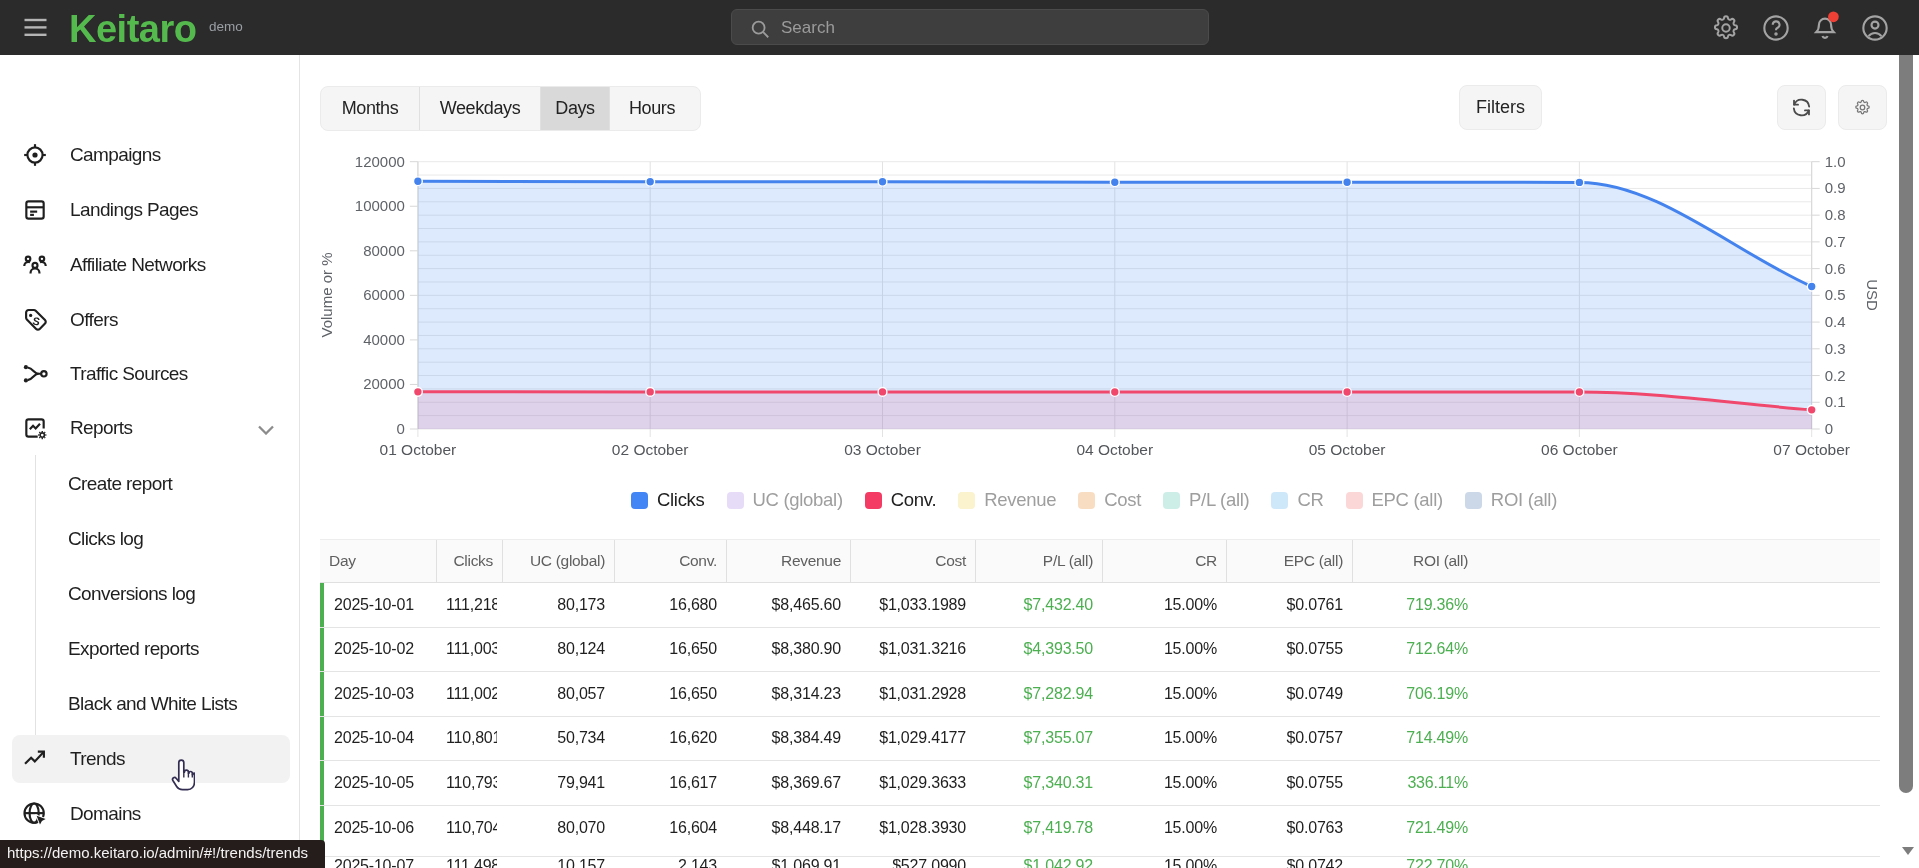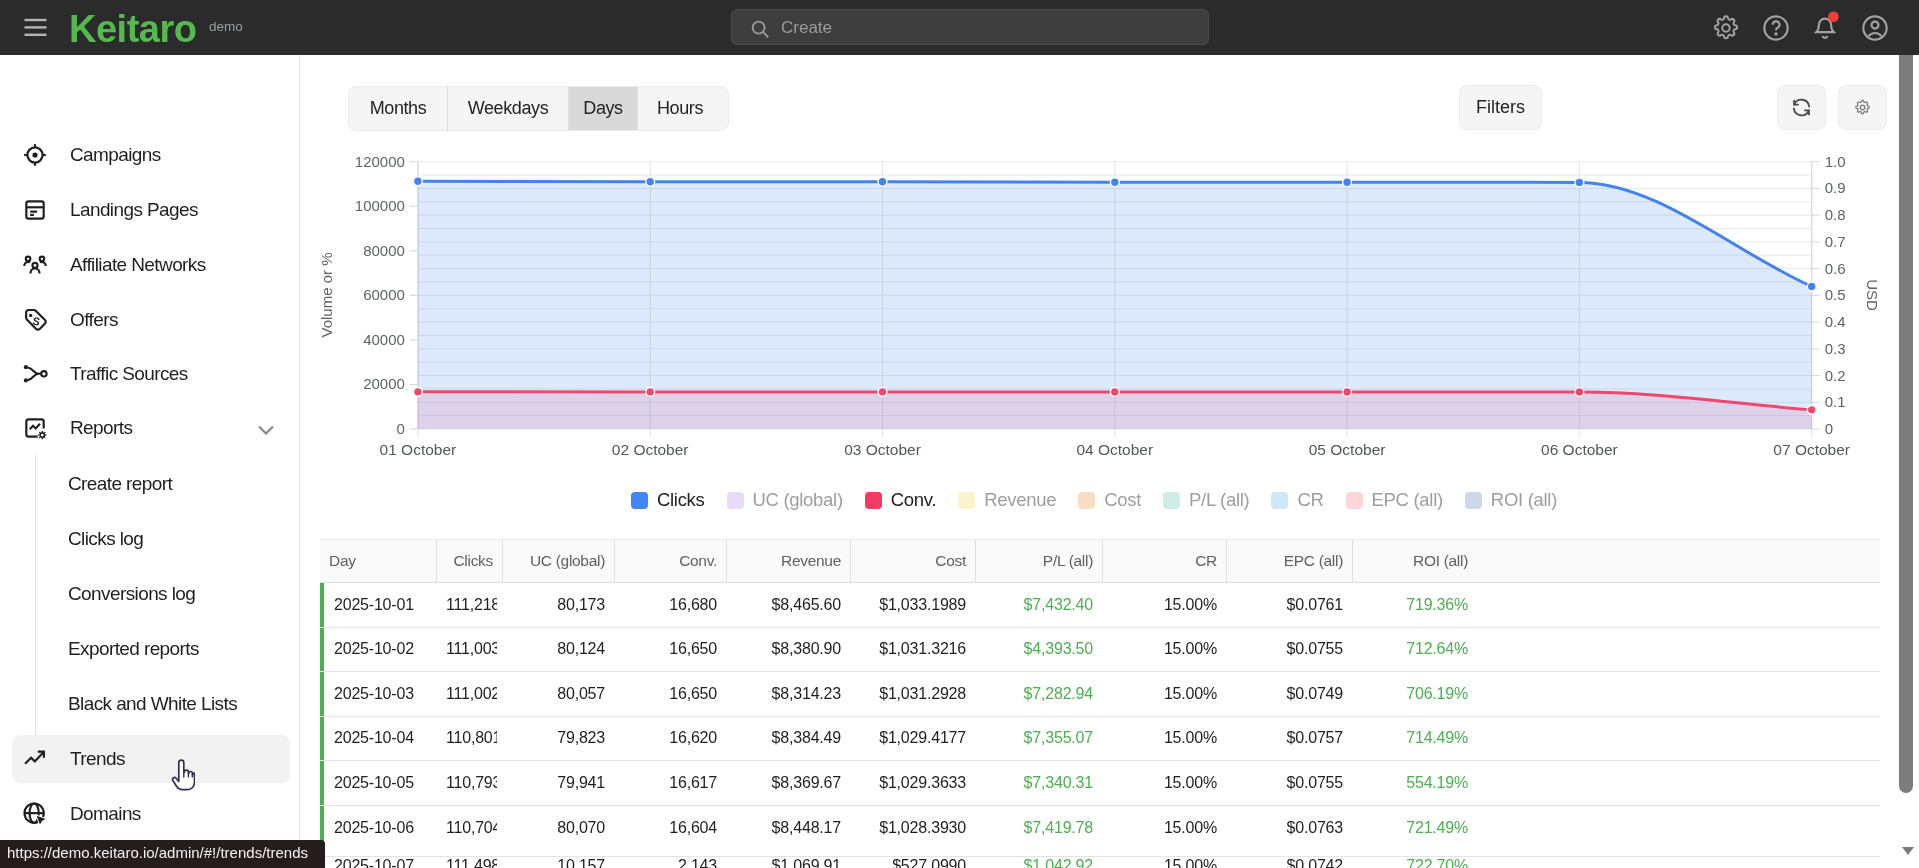--- a/index.html
+++ b/index.html
@@ -19,21 +19,21 @@
   .mi .txt { position:absolute; left:70px; top:50%; transform:translateY(-50%); font-size:19px; letter-spacing:-0.6px; color:#1f1f1f; }
   .mi svg.icon { position:absolute; left:22px; top:50%; transform:translateY(-50%); }
   .sub { position:absolute; left:68px; font-size:19px; letter-spacing:-0.6px; color:#1f1f1f; }
   #guide { position:absolute; left:35px; top:400px; width:1px; height:280px; background:#e2e2e2; }
   #trends-hl { position:absolute; left:12px; top:680px; width:278px; height:48px; background:#f2f2f2; border-radius:8px; }
   
   #urltip { position:absolute; left:0px; top:840px; width:325px; height:28px; background:#251d1b; color:#f3f3f3;
      font-size:15px; line-height:26px; padding-left:7px; border-top-right-radius:4px; }
   
   #content { position:absolute; left:301px; top:55px; width:1598px; height:813px; background:#fff; }
-  #segc { position:absolute; left:19px; top:31px; width:381px; height:45px; background:#f5f5f5; border:1px solid #ebebeb; border-radius:8px; overflow:hidden; display:flex;margin-left:28px; }
+  #segc { position:absolute; left:19px; top:31px; width:381px; height:45px; background:#f5f5f5; border:1px solid #ebebeb; border-radius:8px; overflow:hidden; display:flex; }
   #segc .s { height:100%; display:flex; align-items:center; justify-content:center; font-size:18px; letter-spacing:-0.4px; color:#232323; border-right:1px solid #e0e0e0; }
   #segc .s:last-child { border-right:none; }
   #segc .s.sel { background:#d9d9d9; }
   .btn { position:absolute; top:30px; height:45px; background:#f5f5f5; border:1px solid #ebebeb; border-radius:8px;
      display:flex; align-items:center; justify-content:center; font-size:18px; color:#232323; }
   #dd { position:absolute; top:30px; height:45px; background:#fff; border:1px solid #e0e0e0; border-radius:8px; font-size:18px; color:#232323; }
   
   #tbl { position:absolute; left:19px; top:484px; width:1560px; }
   .thead { display:flex; height:44px; background:#fafafa; border-top:1px solid #ededed; border-bottom:1px solid #e0e0e0; }
   .th { font-size:15.5px; letter-spacing:-0.3px; color:#5f5f5f; display:flex; align-items:center; border-left:1px solid #e0e0e0; padding:0 9px; }
@@ -66,21 +66,21 @@
         <line x1="0.5" y1="17.8" x2="22.5" y2="17.8"></line>
     </g>
   </svg>
   <div id="logo">Keitaro</div>
   <div id="demo">demo</div>
   <div id="searchbox">
     <svg width="22" height="22" viewBox="0 0 24 24" style="position:absolute;left:17px;top:8px" fill="none" stroke="#9b9b9b" stroke-width="2">
       <circle cx="10.5" cy="10.5" r="6.5"></circle>
         <line x1="15.5" y1="15.5" x2="21" y2="21"></line>
     </svg>
-    <div id="searchtxt">Create</div>
+    <div id="searchtxt">Search</div>
   </div>
   <svg class="topicon" style="left:1712px" width="28" height="28" viewBox="0 0 24 24" fill="none" stroke="#a3a3a3" stroke-width="1.7">
     <path d="M10.3 3.6 a1.7 1.7 0 0 1 3.4 0 a1.7 1.7 0 0 0 2.6 1.08 a1.7 1.7 0 0 1 2.4 2.4 a1.7 1.7 0 0 0 1.08 2.6 a1.7 1.7 0 0 1 0 3.4 a1.7 1.7 0 0 0 -1.08 2.6 a1.7 1.7 0 0 1 -2.4 2.4 a1.7 1.7 0 0 0 -2.6 1.08 a1.7 1.7 0 0 1 -3.4 0 a1.7 1.7 0 0 0 -2.6 -1.08 a1.7 1.7 0 0 1 -2.4 -2.4 a1.7 1.7 0 0 0 -1.08 -2.6 a1.7 1.7 0 0 1 0 -3.4 a1.7 1.7 0 0 0 1.08 -2.6 a1.7 1.7 0 0 1 2.4 -2.4 a1.7 1.7 0 0 0 2.6 -1.08 z"></path>
     <circle cx="12" cy="12" r="3.2"></circle>
   </svg>
   <svg class="topicon" style="left:1762px" width="28" height="28" viewBox="0 0 24 24" fill="none" stroke="#a3a3a3" stroke-width="1.8">
     <circle cx="12" cy="12" r="10"></circle>
     <path d="M9.2 9.2 a2.9 2.9 0 1 1 4.2 2.6 c-0.9 0.45 -1.4 1 -1.4 1.9 v0.3"></path>
     <circle cx="12" cy="17.2" r="0.6" fill="#a3a3a3"></circle>
   </svg>
@@ -417,21 +417,21 @@
         <div class="td r" style="width:124px">15.00%</div>
         <div class="td r" style="width:126px">$0.0749</div>
         <div class="td r g" style="width:125px">706.19%</div>
         <div class="td" style="flex:1"></div>
       </div>
 <div class="row">
         <div class="td day" style="width:116px">2025-10-04</div>
         <div class="td clk" style="width:66px">
           <span style="display:block;width:51px;overflow:hidden">110,801</span>
         </div>
-        <div class="td r" style="width:112px">79,823</div>
+        <div class="td r" style="width:112px">50,734</div>
         <div class="td r" style="width:112px">16,620</div>
         <div class="td r" style="width:124px">$8,384.49</div>
         <div class="td r" style="width:125px">$1,029.4177</div>
         <div class="td r g" style="width:127px">$7,355.07</div>
         <div class="td r" style="width:124px">15.00%</div>
         <div class="td r" style="width:126px">$0.0757</div>
         <div class="td r g" style="width:125px">714.49%</div>
         <div class="td" style="flex:1"></div>
       </div>
 <div class="row">
@@ -439,21 +439,21 @@
         <div class="td clk" style="width:66px">
           <span style="display:block;width:51px;overflow:hidden">110,793</span>
         </div>
         <div class="td r" style="width:112px">79,941</div>
         <div class="td r" style="width:112px">16,617</div>
         <div class="td r" style="width:124px">$8,369.67</div>
         <div class="td r" style="width:125px">$1,029.3633</div>
         <div class="td r g" style="width:127px">$7,340.31</div>
         <div class="td r" style="width:124px">15.00%</div>
         <div class="td r" style="width:126px">$0.0755</div>
-        <div class="td r g" style="width:125px">554.19%</div>
+        <div class="td r g" style="width:125px">336.11%</div>
         <div class="td" style="flex:1"></div>
       </div>
 <div class="row nb">
         <div class="td day" style="width:116px">2025-10-06</div>
         <div class="td clk" style="width:66px">
           <span style="display:block;width:51px;overflow:hidden">110,704</span>
         </div>
         <div class="td r" style="width:112px">80,070</div>
         <div class="td r" style="width:112px">16,604</div>
         <div class="td r" style="width:124px">$8,448.17</div>

